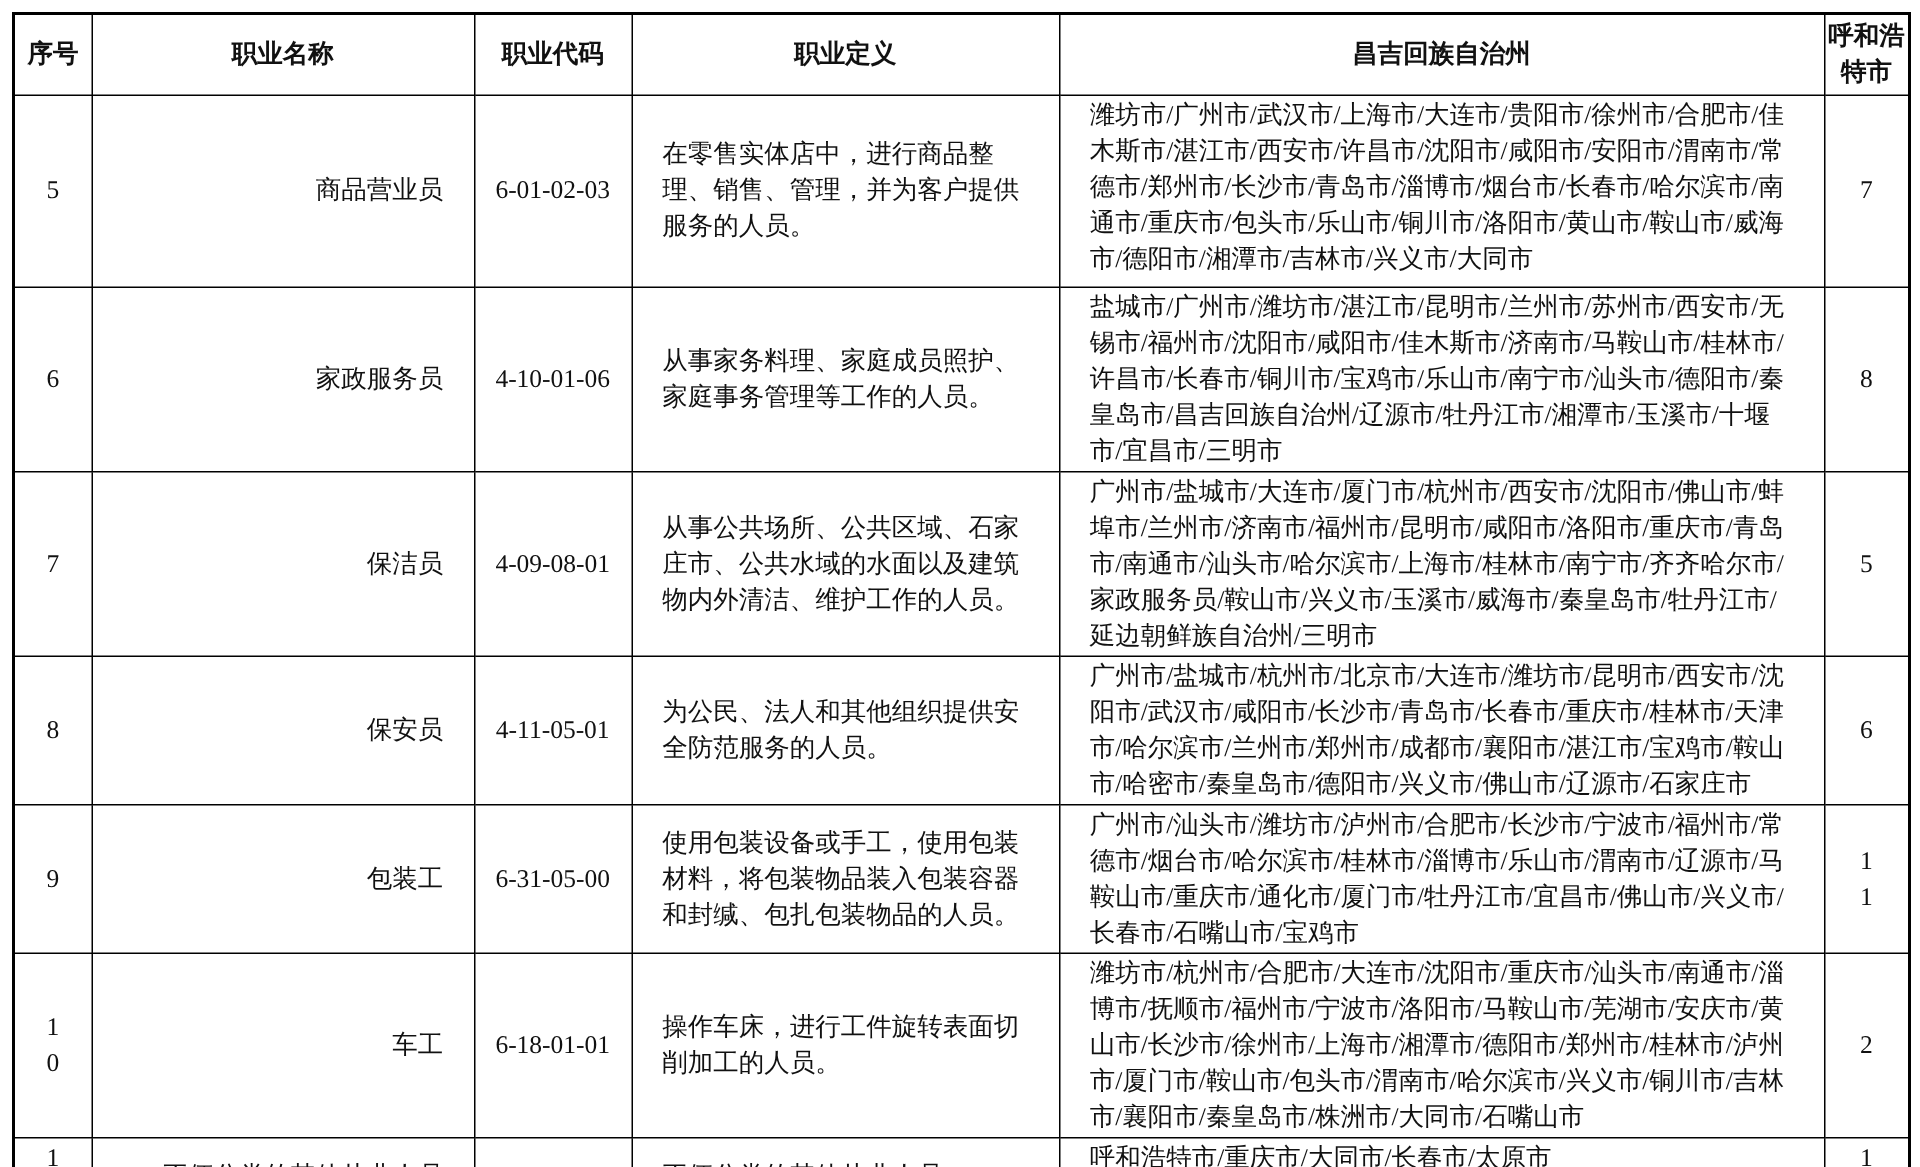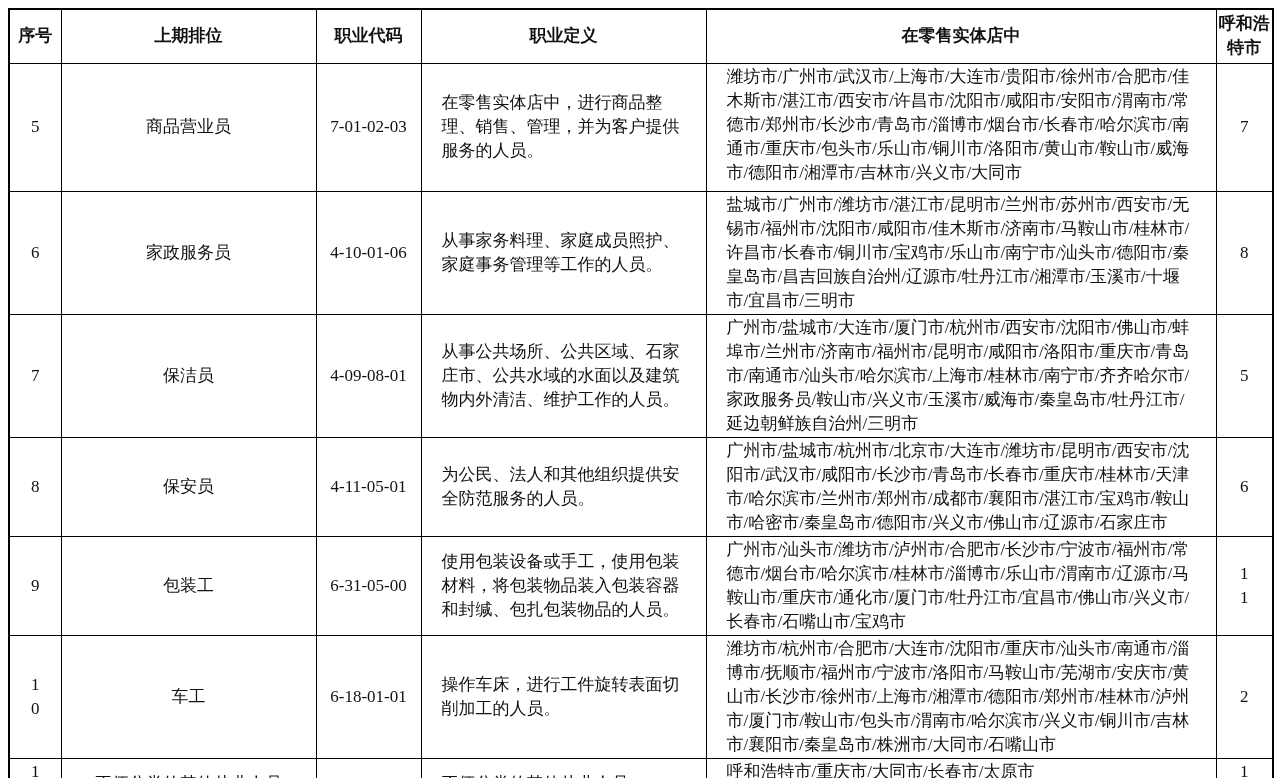--- a/index.html
+++ b/index.html
@@ -36,21 +36,21 @@
     word-break: break-all;
     color: #111111;
   }
   .occupation-table th {
     font-weight: bold;
     text-align: center;
     vertical-align: middle;
     padding: 2px 2px;
   }
   td.c-seq   { text-align: center; vertical-align: middle; }
-  td.c-name  { text-align: center;   vertical-align: middle; }
+  td.c-name  { text-align: right;   vertical-align: middle; }
   td.c-code  { text-align: center; vertical-align: middle; padding: 1px 1px; }
   td.c-def   { text-align: left;   vertical-align: middle; margin-left: 36px; }
   td.c-city  { text-align: left;   vertical-align: top; }
   td.c-rank  { text-align: center; vertical-align: middle; }
 </style>
 </head>
 <body>
 
 <div class="page">
   <table class="occupation-table">
@@ -58,32 +58,32 @@
       <col style="width:52px">
       <col style="width:255px">
       <col style="width:105px">
       <col style="width:285px">
       <col style="width:510px">
       <col style="width:57px">
     </colgroup>
     <thead>
       <tr style="height:54px">
         <th>序号</th>
-        <th>上期排位</th>
+        <th>职业名称</th>
         <th>职业代码</th>
         <th>职业定义</th>
-        <th>在零售实体店中</th>
+        <th>昌吉回族自治州</th>
         <th>呼和浩特市</th>
       </tr>
     </thead>
     <tbody>
       <tr style="height:128px">
         <td class="c-seq">5</td>
         <td class="c-name">商品营业员</td>
-        <td class="c-code">7-01-02-03</td>
+        <td class="c-code">6-01-02-03</td>
         <td class="c-def">在零售实体店中，进行商品整理、销售、管理，并为客户提供服务的人员。</td>
         <td class="c-city">潍坊市/广州市/武汉市/上海市/大连市/贵阳市/徐州市/合肥市/佳木斯市/湛江市/西安市/许昌市/沈阳市/咸阳市/安阳市/渭南市/常德市/郑州市/长沙市/青岛市/淄博市/烟台市/长春市/哈尔滨市/南通市/重庆市/包头市/乐山市/铜川市/洛阳市/黄山市/鞍山市/威海市/德阳市/湘潭市/吉林市/兴义市/大同市</td>
         <td class="c-rank">7</td>
       </tr>
       <tr style="height:122px">
         <td class="c-seq">6</td>
         <td class="c-name">家政服务员</td>
         <td class="c-code">4-10-01-06</td>
         <td class="c-def">从事家务料理、家庭成员照护、家庭事务管理等工作的人员。</td>
         <td class="c-city">盐城市/广州市/潍坊市/湛江市/昆明市/兰州市/苏州市/西安市/无锡市/福州市/沈阳市/咸阳市/佳木斯市/济南市/马鞍山市/桂林市/许昌市/长春市/铜川市/宝鸡市/乐山市/南宁市/汕头市/德阳市/秦皇岛市/昌吉回族自治州/辽源市/牡丹江市/湘潭市/玉溪市/十堰市/宜昌市/三明市</td>

